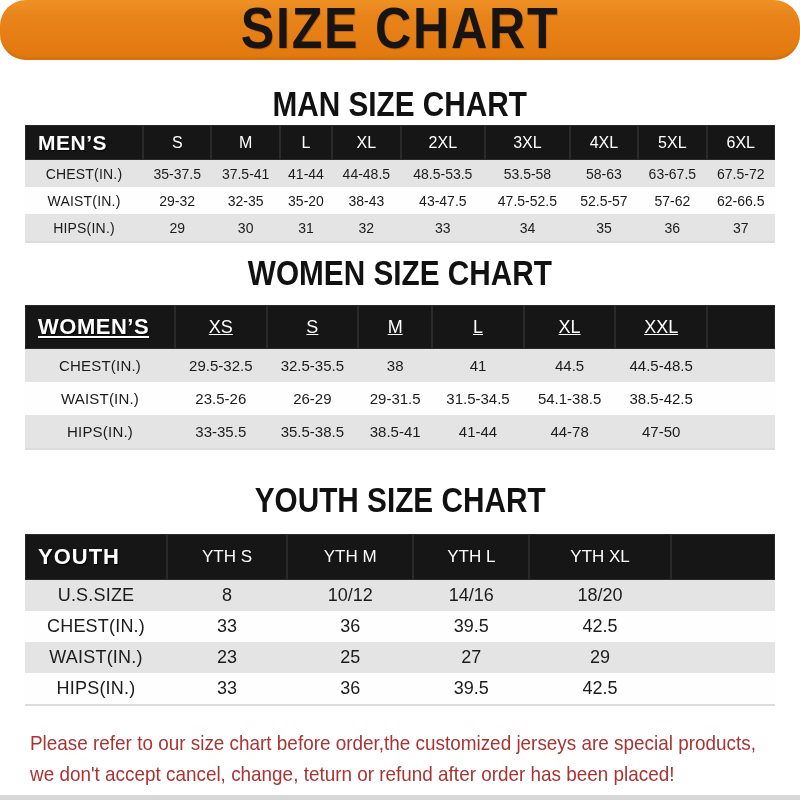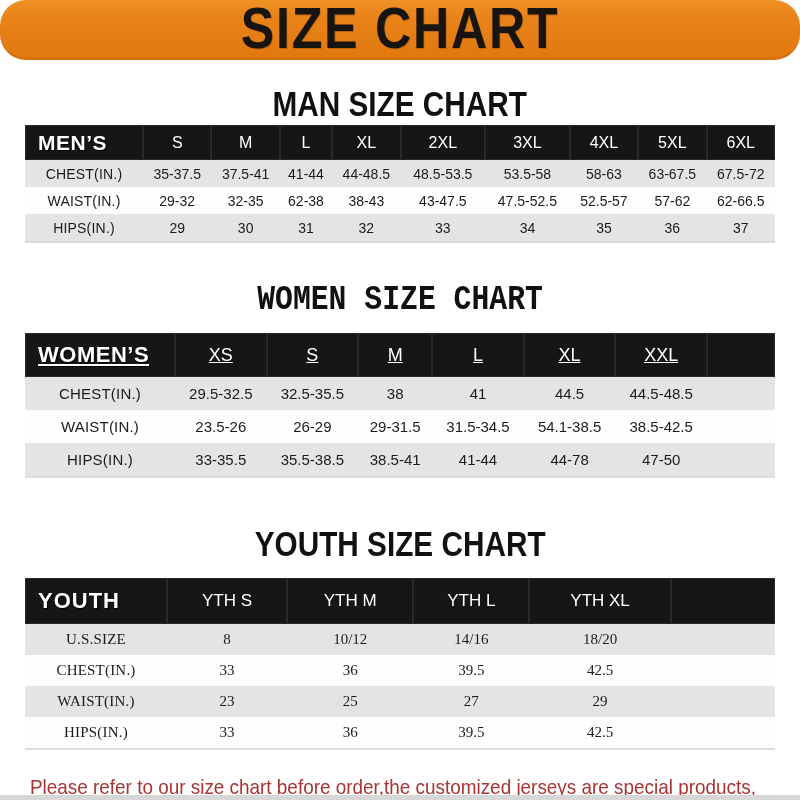--- a/index.html
+++ b/index.html
@@ -20,22 +20,22 @@
     font-size:57px;font-weight:bold;color:#181411;
     letter-spacing:2px;line-height:1;
     transform:scaleX(0.88);transform-origin:center;
     text-shadow:1px 1px 0 rgba(120,60,0,.35);
   }
   
   .chart-section h2{
     margin:0;text-align:center;line-height:1;
   }
   .section-0 h2{margin-top:26px;}
-  .section-1 h2{margin-top:40px;margin-bottom:15px;font-family:Liberation Mono, monospace;}
-  .section-2 h2{margin-top:48px;margin-bottom:17px;}
+  .section-1 h2{margin-top:12px;margin-bottom:15px;}
+  .section-2 h2{margin-top:32px;margin-bottom:17px;}
   .section-title{
     display:inline-block;
     font-size:35px;font-weight:bold;color:#111;
     letter-spacing:0px;line-height:1;
     transform:scaleX(0.85);transform-origin:center;
   }
   
   .size-table{
     width:750px;margin:4px auto;border-collapse:collapse;table-layout:auto;
     border-bottom:2px solid #dcdcdc;
@@ -59,21 +59,21 @@
   .section-0 thead th{height:33px;font-size:16px;}
   .section-0 thead th.corner{font-size:21px;}
   .section-0 tbody td{height:25px;font-size:14px;}
   
   .section-1 thead th{height:42px;font-size:18px;text-decoration:underline;}
   .section-1 thead th.corner{font-size:22px;}
   .section-1 tbody td{height:31px;font-size:15px;}
   
   .section-2 thead th{height:44px;font-size:17px;}
   .section-2 thead th.corner{font-size:22px;letter-spacing:1px;}
-  .section-2 tbody td{height:29px;font-size:15px;font-family:Liberation Serif, serif;}
+  .section-2 tbody td{height:29px;font-size:18px;}
   
   .note{margin:21px 0 0 30px;}
   .note p{
     margin:0;padding:0;
     font-size:21px;line-height:31px;color:#a93432;
     transform:scaleX(0.90);transform-origin:left center;
     white-space:nowrap;
   }
   .bottom-strip{
     position:absolute;left:0;bottom:0;width:800px;height:5px;
@@ -127,21 +127,21 @@
             <td>48.5-53.5</td>
             <td>53.5-58</td>
             <td>58-63</td>
             <td>63-67.5</td>
             <td>67.5-72</td>
           </tr>
           <tr class="plain">
             <td class="row-label">WAIST(IN.)</td>
             <td>29-32</td>
             <td>32-35</td>
-            <td>62-38</td>
+            <td>35-20</td>
             <td>38-43</td>
             <td>43-47.5</td>
             <td>47.5-52.5</td>
             <td>52.5-57</td>
             <td>57-62</td>
             <td>62-66.5</td>
           </tr>
           <tr class="stripe">
             <td class="row-label">HIPS(IN.)</td>
             <td>29</td>

